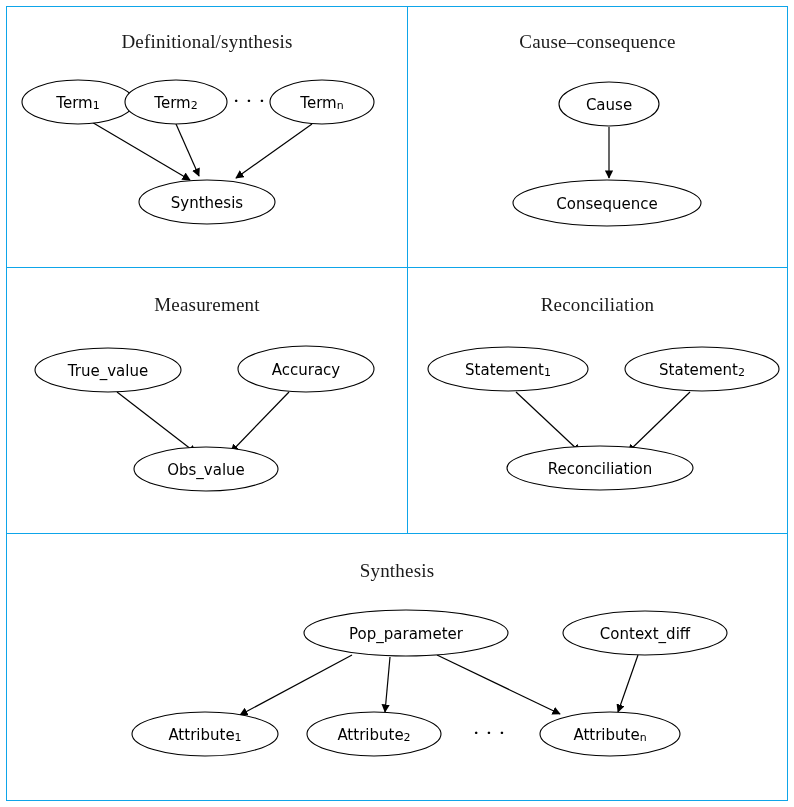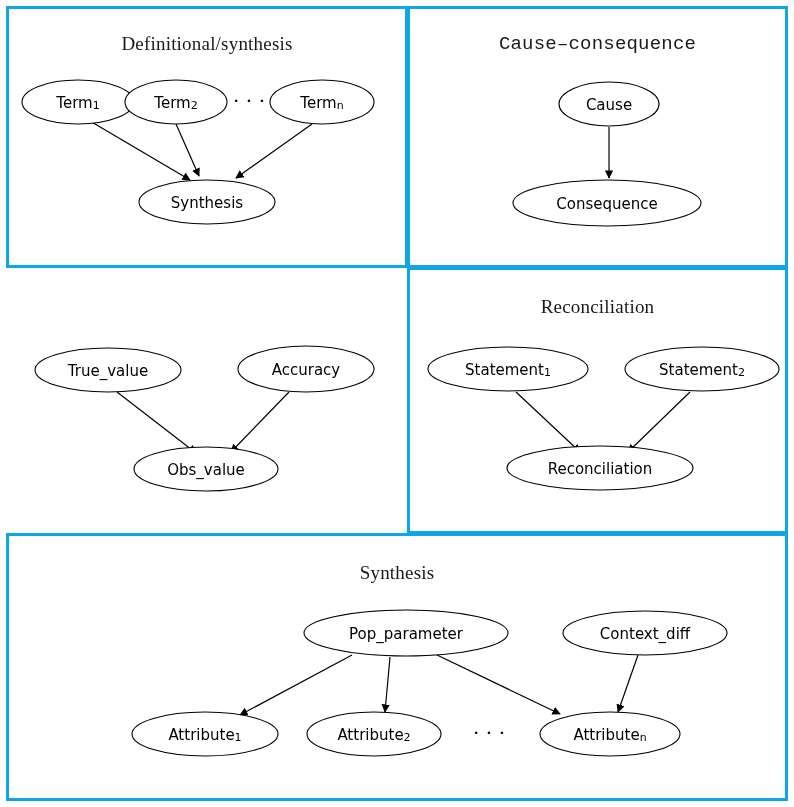--- a/index.html
+++ b/index.html
@@ -12,21 +12,21 @@
   }
   #page {
     position: relative;
     width: 794px;
     height: 807px;
     background: #ffffff;
     overflow: hidden;
   }
   .panel {
     position: absolute;
-    border: 3px solid #0ea5e9;
+    border: 1px solid #0ea5e9;
     box-sizing: border-box;
     background: #ffffff;
   }
   .panel-title {
     position: absolute;
     left: 0;
     right: 0;
     text-align: center;
     font-family: "Liberation Serif", serif;
     font-size: 19px;
@@ -78,23 +78,26 @@
 </head>
 <body>
 
 <div id="page">
 
   <div class="panel" id="panel-definitional">
     <div class="panel-title" style="top:24px;">Definitional/synthesis</div>
   </div>
 
   <div class="panel" id="panel-cause">
-    <div class="panel-title" style="top:24px;font-family:Liberation Mono, monospace;">Cause–consequence</div>
-  </div>
-
+    <div class="panel-title" style="top:24px;">Cause–consequence</div>
+  </div>
+
+  <div class="panel" id="panel-measurement">
+    <div class="panel-title" style="top:26px;">Measurement</div>
+  </div>
 
   <div class="panel" id="panel-reconcile">
     <div class="panel-title" style="top:26px;">Reconciliation</div>
   </div>
 
   <div class="panel" id="panel-induction">
     <div class="panel-title" style="top:26px;">Synthesis</div>
   </div>
 
   <svg class="svg-layer" viewBox="0 0 794 807" xmlns="http://www.w3.org/2000/svg">

